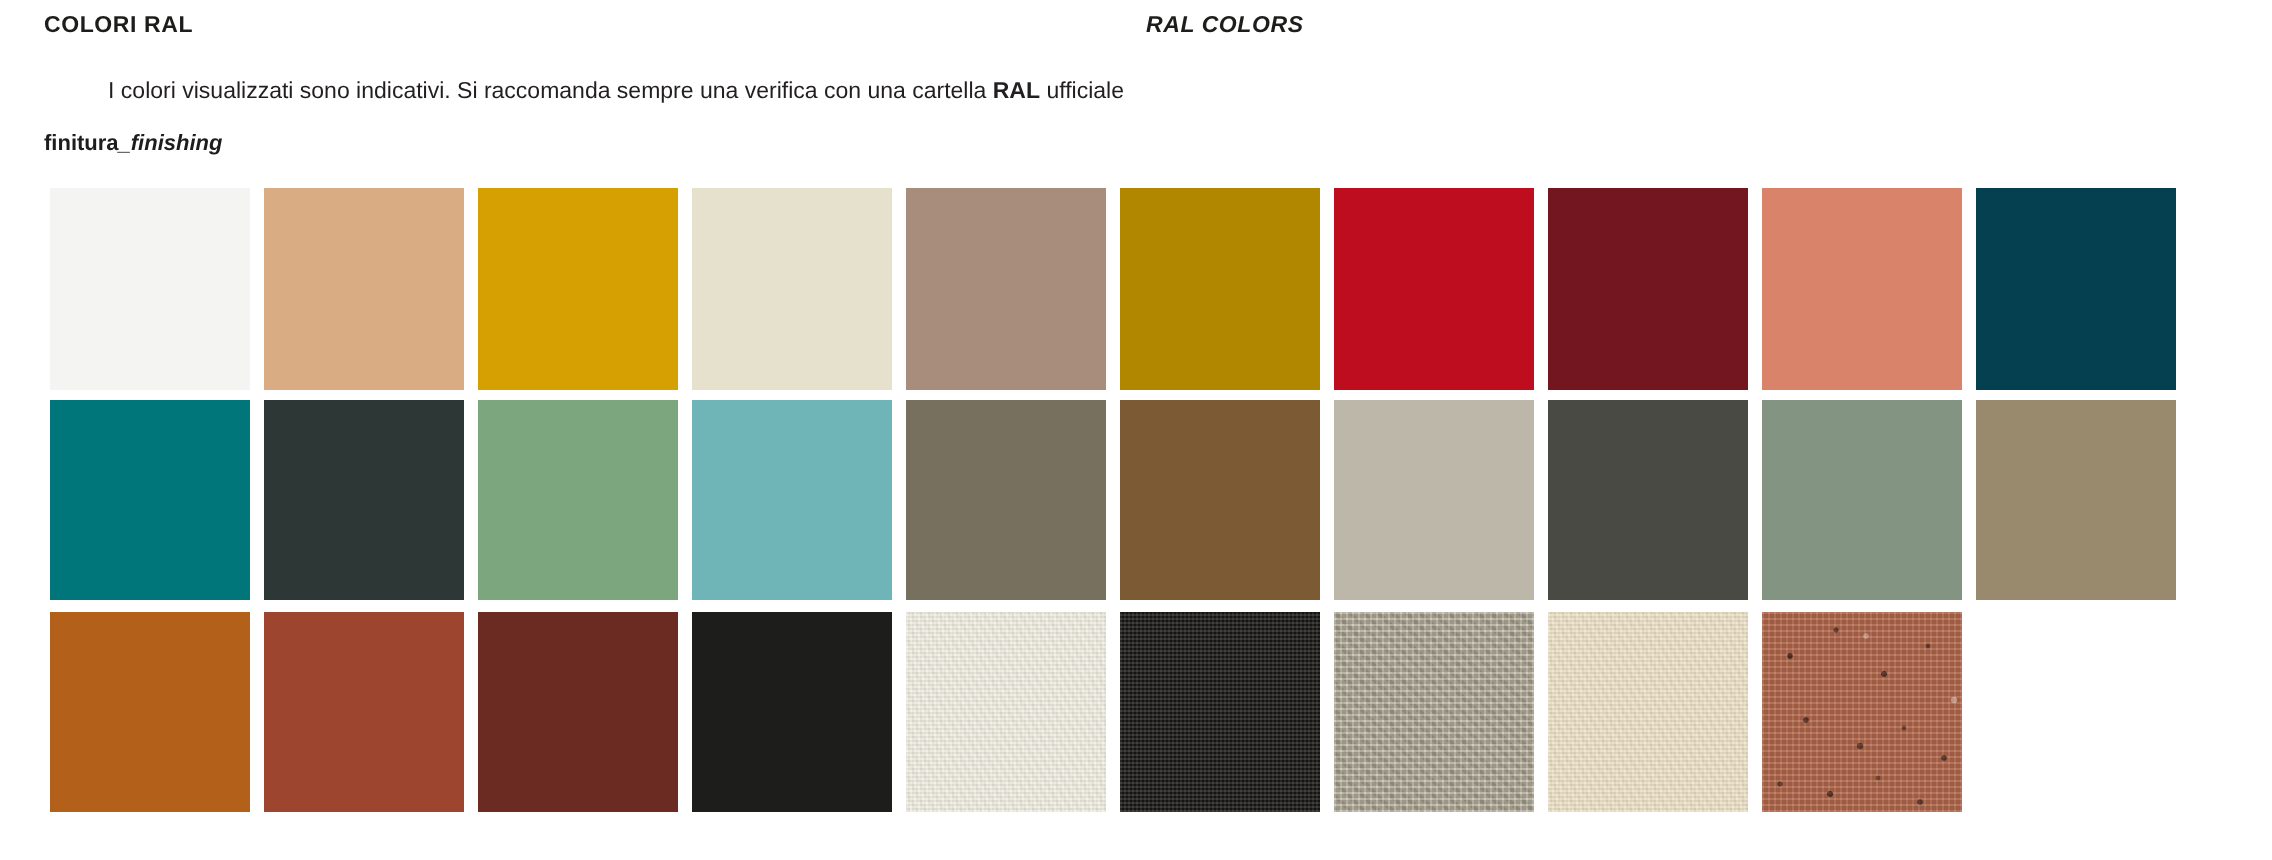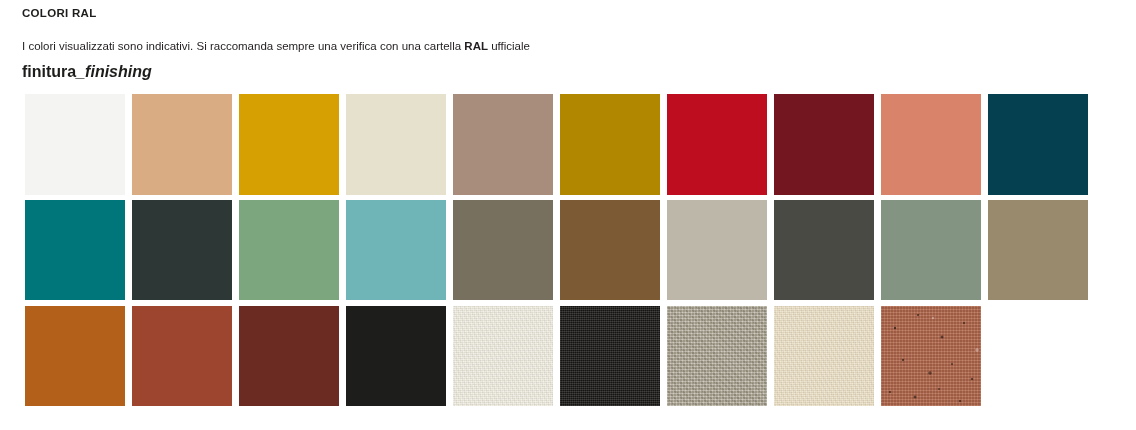--- a/index.html
+++ b/index.html
@@ -48,34 +48,35 @@
   .kicker.en {
     font-style: italic;
   }
   .note {
     font-size: 11.5px;
     font-weight: normal;
     line-height: 14px;
     margin: 19px 0 0 0;
     white-space: nowrap;
     color: #231f20;
+    text-align: right;
   }
   .note.en {
     font-style: italic;
   }
   .note b {
     font-weight: bold;
   }
 
   
   .section-title {
     position: absolute;
     left: 22px;
     top: 63px;
-    font-size: 16px;
+    font-size: 11px;
     font-weight: bold;
     line-height: 18px;
     white-space: nowrap;
   }
   .section-title .em {
     font-style: italic;
   }
 
   
   .grid {
@@ -148,20 +149,21 @@
 <body>
 
 <div class="header">
 
   <div class="col-it">
     <div class="kicker">COLORI RAL</div>
     <div class="note"><span>I colori visualizzati sono indicativi. Si raccomanda sempre una verifica con una cartella </span><b>RAL</b><span> ufficiale</span></div>
   </div>
 
   <div class="col-en">
+    <div class="kicker en">RAL COLORS</div>
   </div>
 
 </div>
 
 <div class="section-title"><span>finitura</span><span class="em">_finishing</span></div>
 
 <div class="grid" id="swatch-grid">
     <div class="swatch row1" style="background: rgb(244, 244, 243);"></div>
     <div class="swatch row1" style="background: rgb(217, 172, 131);"></div>
     <div class="swatch row1" style="background: rgb(214, 160, 3);"></div>

